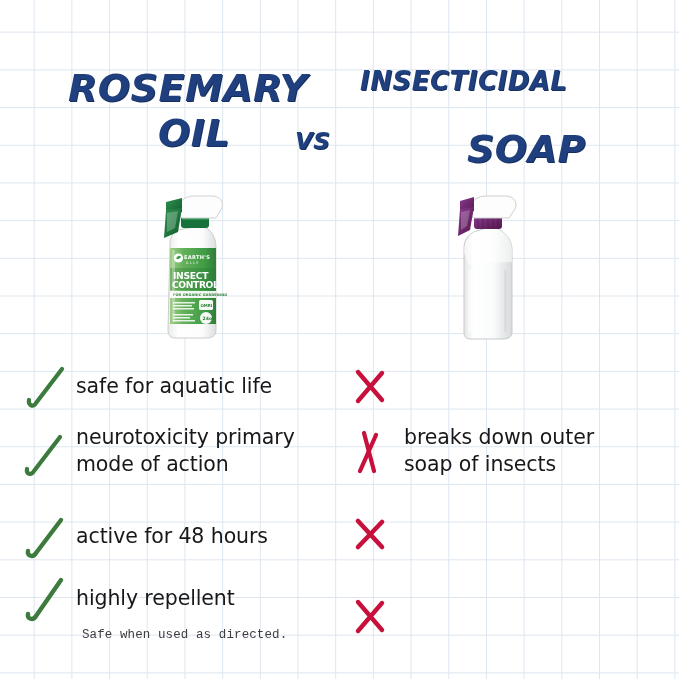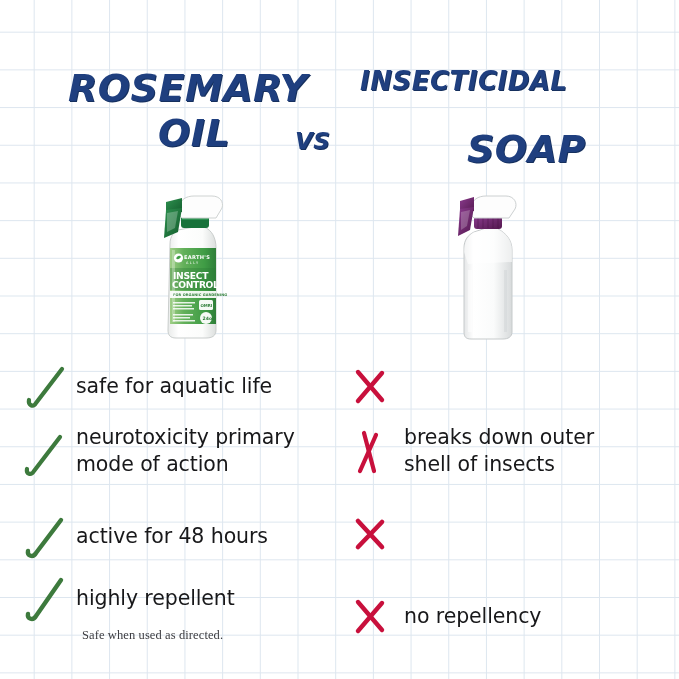--- a/index.html
+++ b/index.html
@@ -145,21 +145,21 @@
   
   .r-r1 { top: 8px; }
   .r-r2 { top: 72px; }
   .r-r3 { top: 155px; }
   .r-r4 { top: 238px; }
 
   .footnote {
     position: absolute;
     left: 82px;
     top: 628px;
-    font-family: Liberation Serif, serif;
+    font-family: Liberation Mono, monospace;
     font-size: 12.5px;
     color: #3c3c40;
     letter-spacing: 0.1px;
   }
 </style>
 </head>
 <body>
 
 <div id="page">
 
@@ -342,39 +342,38 @@
       </div>
 
       <div class="row r-r2">
         <div class="mark">
           <svg width="46" height="52" viewBox="0 0 46 52">
             <path d="M12 8 L22 46" stroke="#c8103c" stroke-width="4.2" fill="none" stroke-linecap="round"></path>
             <path d="M24 10 L8 46" stroke="#c8103c" stroke-width="4.2" fill="none" stroke-linecap="round"></path>
           </svg>
         </div>
         <div class="row-text">breaks down outer
-shell of insects</div>
+soap of insects</div>
       </div>
 
       <div class="row r-r3">
         <div class="mark">
           <svg width="46" height="52" viewBox="0 0 46 52">
             <path d="M6 14 L30 40" stroke="#c8103c" stroke-width="4.6" fill="none" stroke-linecap="round"></path>
             <path d="M30 15 L6 40" stroke="#c8103c" stroke-width="4.6" fill="none" stroke-linecap="round"></path>
           </svg>
         </div>
       </div>
 
       <div class="row r-r4">
         <div class="mark">
           <svg width="46" height="52" viewBox="0 0 46 52">
             <path d="M6 12 L30 40" stroke="#c8103c" stroke-width="4.4" fill="none" stroke-linecap="round"></path>
             <path d="M30 13 L6 41" stroke="#c8103c" stroke-width="4.4" fill="none" stroke-linecap="round"></path>
           </svg>
         </div>
-        <div class="row-text">no repellency</div>
       </div>
     </div>
   </div>
 
   <div class="footnote">Safe when used as directed.</div>
 
 </div>
 
 </body></html>

